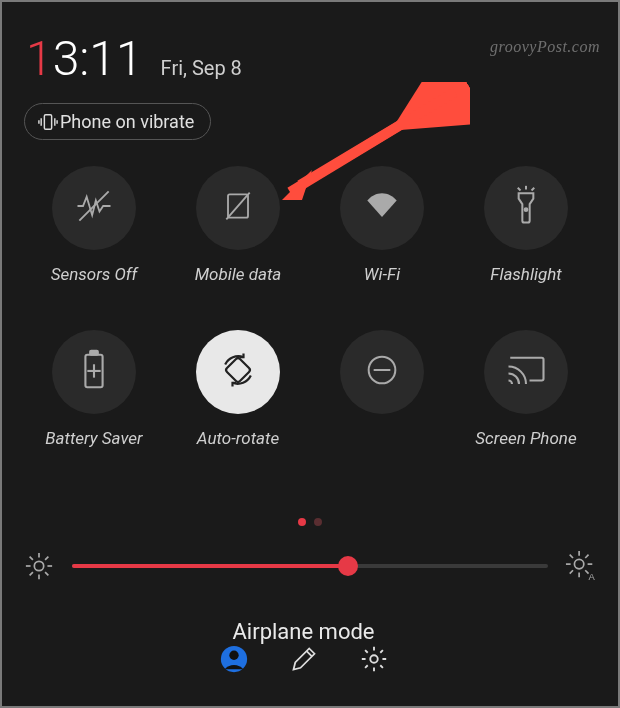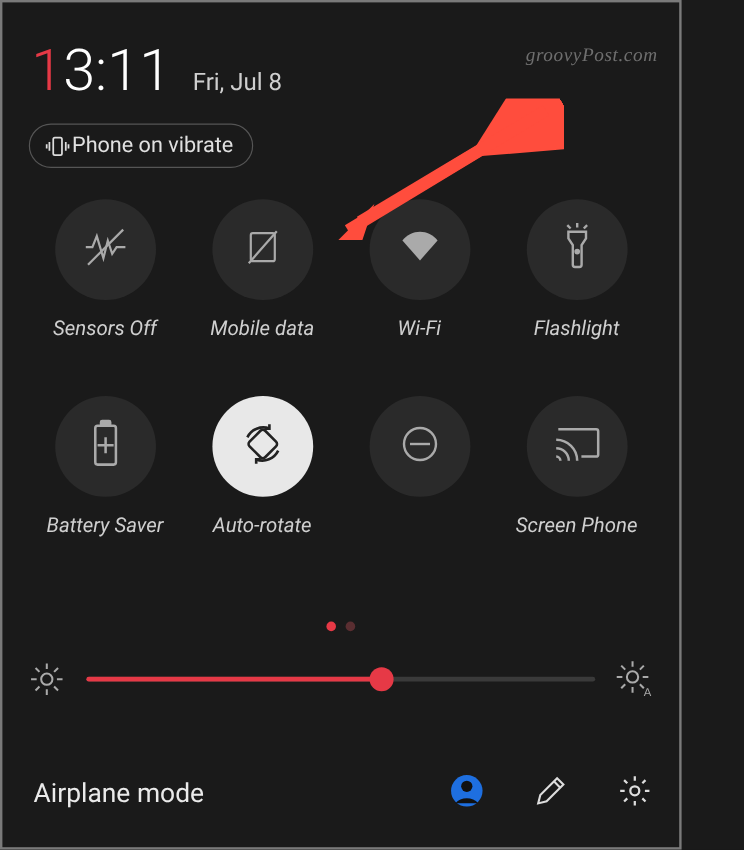--- a/index.html
+++ b/index.html
@@ -5,21 +5,21 @@
   * { margin: 0; padding: 0; box-sizing: border-box; }
   html, body { width: 620px; height: 708px; }
   body {
     background: #1a1a1a;
     font-family: -apple-system, Roboto, "Segoe UI", sans-serif;
     color: #e6e6e6;
     position: relative;
     overflow: hidden;
   }
   .panel {
-    width: 568px; height: 708px;
+    width: 620px; height: 708px;
     position: relative;
   }
   
   .status-row {
     display: flex;
     align-items: baseline;
     padding: 30px 26px 10px 26px;
   }
   .time { font-size: 48px; font-weight: 300; letter-spacing: 0px; }
   .time .accent { color: #e63946; }
@@ -122,23 +122,24 @@
     position: absolute; top:50%;
     width: 20px; height: 20px; border-radius: 50%;
     background: #e63946;
     transform: translate(-50%, -50%);
   }
 
   
   .bottom-bar {
     position: absolute;
     left:0; right:0; bottom:0;
-    padding: 26px 22px 30px 28px;
+    padding: 26px 22px 30px 9px;
     display:flex;
     align-items:center;
+    flex-direction:column;
   }
   .airplane-label { font-size: 22px; color: #eaeaea; flex:1; }
   .bottom-icons { display:flex; gap:36px; align-items:center; }
   .bottom-icons .ico { width: 34px; height: 34px; display:flex; align-items:center; justify-content:center; }
 
   
   .annot-arrow {
     position: absolute;
     top: 82px; left: 270px;
     width: 200px; height: 140px;
@@ -157,21 +158,21 @@
 
 <div class="panel">
 
   <div class="outer-border"></div>
 
   
   <div class="status-row">
     <div class="time">
       <span class="accent">1</span><span class="plain">3:11</span>
     </div>
-    <div class="date">Fri, Jul 8</div>
+    <div class="date">Fri, Sep 8</div>
   </div>
 
   <div class="watermark">groovyPost.com</div>
 
   
   <div class="vibrate-pill">
     <span>
       <svg width="22" height="20" viewBox="0 0 24 22" fill="none" stroke="#ddd" stroke-width="1.6">
         <rect x="8" y="3" width="8" height="16" rx="1.5"></rect>
         <path d="M4.5 7 L4.5 15 M2 9 L2 13"></path>

